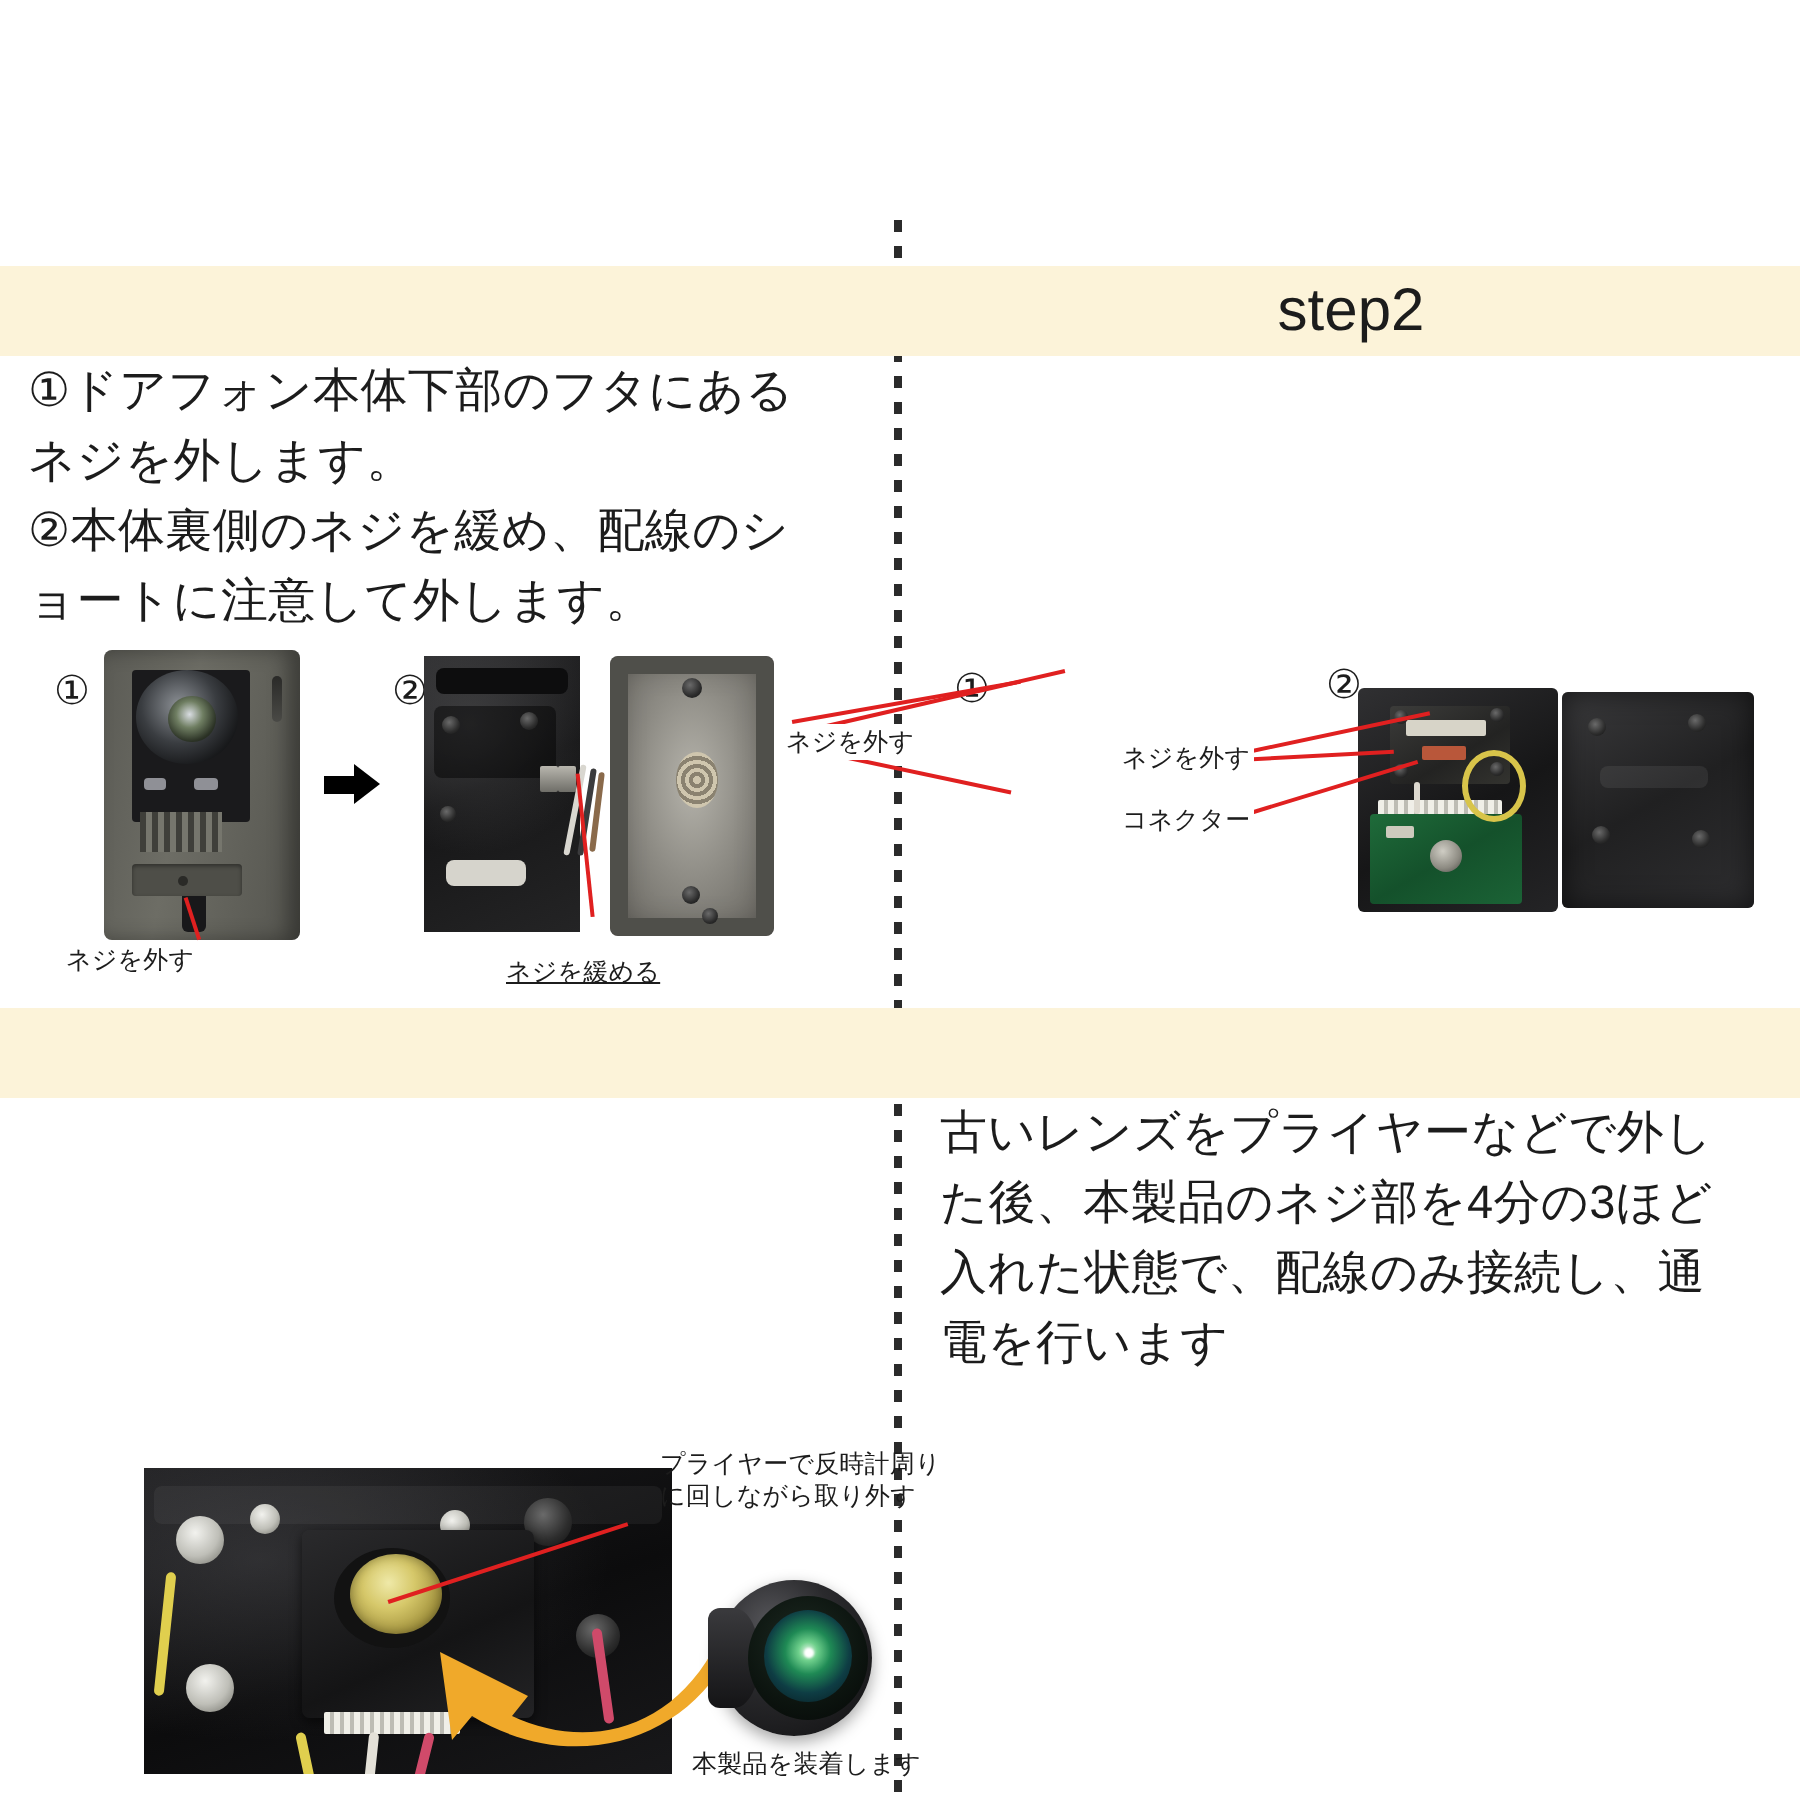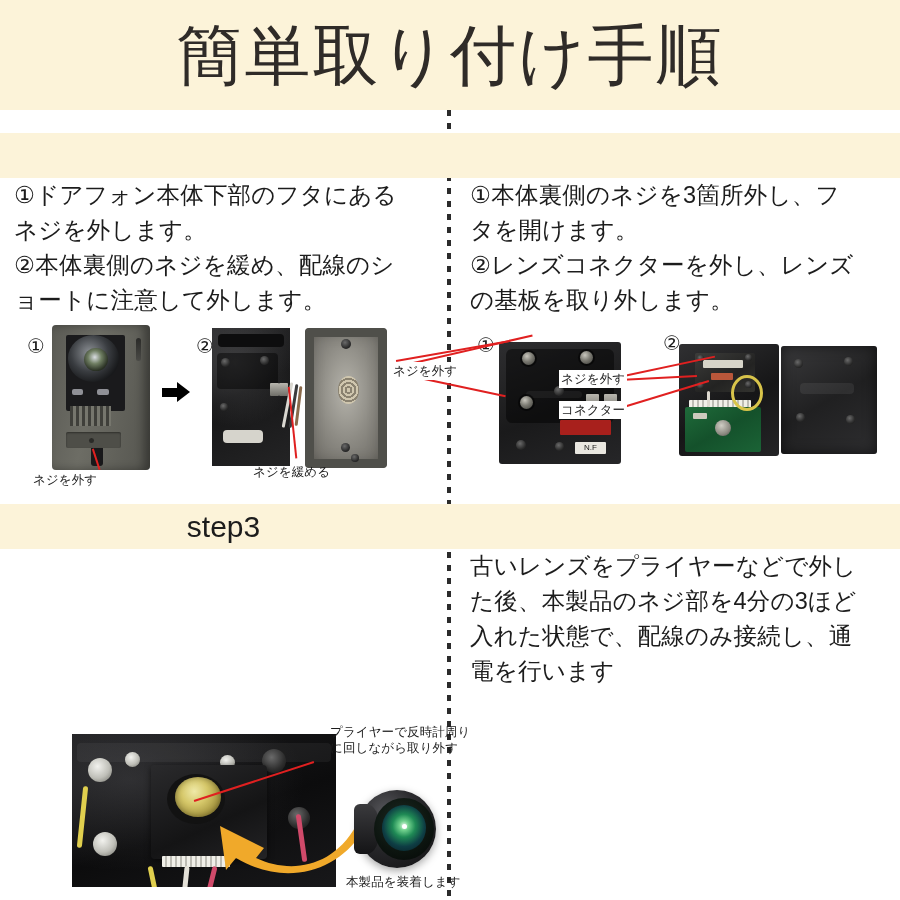--- a/index.html
+++ b/index.html
@@ -416,39 +416,32 @@
     border-radius: 50%;
     background: #ffffff;
     filter: blur(.4px);
   }
 </style>
 </head>
 <body>
 
 <div class="page">
 
-  <div class="title-band">
-    <div class="title-text">簡単取り付け手順</div>
-  </div>
 
   <div class="v-divider"></div>
 
   <div class="step-band band-row1"></div>
   <div class="step-band band-row2"></div>
 
-  <div class="step-label lbl-3">step3</div>
+  <div class="step-label lbl-2">step2</div>
 
   <div class="body-text txt-1">①ドアフォン本体下部のフタにある
 ネジを外します。
 ②本体裏側のネジを緩め、配線のシ
 ョートに注意して外します。</div>
-  <div class="body-text txt-2">①本体裏側のネジを3箇所外し、フ
-タを開けます。
-②レンズコネクターを外し、レンズ
-の基板を取り外します。</div>
   <div class="body-text txt-4">古いレンズをプライヤーなどで外し
 た後、本製品のネジ部を4分の3ほど
 入れた状態で、配線のみ接続し、通
 電を行います</div>
 
   <div class="figure" style="left:0;top:320px;width:447px;height:180px;">
 
     <div class="circ-num" style="left:27px;top:16px;">①</div>
 
     <div class="photo doorphone" style="left:52px;top:5px;width:98px;height:145px;">
@@ -491,41 +484,27 @@
 
     <div class="photo metal-plate" style="left:305px;top:8px;width:82px;height:140px;">
       <div class="plate-frame"></div>
       <div class="coil"></div>
       <div class="hole" style="left:44%;top:8%;width:10px;height:10px;"></div>
       <div class="hole" style="left:44%;top:82%;width:9px;height:9px;"></div>
       <div class="hole" style="left:56%;top:90%;width:8px;height:8px;"></div>
     </div>
 
     <div class="red-line" style="left:289px;top:66px;width:72px;transform:rotate(84deg);"></div>
-    <div class="anno" style="left:253px;top:144px;">ネジを緩める</div>
+    <div class="anno" style="left:253px;top:158px;text-decoration:underline;">ネジを緩める</div>
   </div>
 
   <div class="figure" style="left:451px;top:320px;width:449px;height:180px;">
 
     <div class="circ-num" style="left:26px;top:15px;">①</div>
 
-    <div class="photo back-panel" style="left:48px;top:22px;width:122px;height:122px;">
-      <div class="blob dk" style="left:6%;top:6%;width:88%;height:60%;border-radius:6px;"></div>
-      <div class="blob" style="left:22%;top:40%;width:46%;height:6%;background:rgba(255,255,255,.05);"></div>
-      <div class="screw" style="left:19%;top:8%;"></div>
-      <div class="screw" style="left:66%;top:7%;"></div>
-      <div class="screw" style="left:17%;top:44%;"></div>
-      <div class="hole" style="left:45%;top:36%;width:10px;height:10px;"></div>
-      <div class="hole" style="left:14%;top:80%;width:10px;height:10px;"></div>
-      <div class="hole" style="left:46%;top:82%;width:9px;height:9px;"></div>
-      <div class="terminal" style="right:18%;top:43%;width:13px;height:18px;"></div>
-      <div class="terminal" style="right:3%;top:43%;width:13px;height:18px;"></div>
-      <div class="red-sticker" style="left:50%;top:64%;width:42%;height:12%;"></div>
-      <div class="white-label" style="left:62%;top:82%;width:26%;height:12px;">N.F</div>
-    </div>
 
     <div class="red-line" style="left:-55px;top:40px;width:116px;transform:rotate(-10deg);"></div>
     <div class="red-line" style="left:-55px;top:46px;width:140px;transform:rotate(-13deg);"></div>
     <div class="red-line" style="left:-55px;top:52px;width:112px;transform:rotate(12deg);"></div>
     <div class="anno" style="left:-60px;top:42px;background:#fff;padding:1px 2px;">ネジを外す</div>
 
     <div class="circ-num" style="left:212px;top:13px;">②</div>
 
     <div class="photo" style="left:228px;top:24px;width:100px;height:112px;background:linear-gradient(150deg,#303032 0%,#161617 55%,#242426 100%);border-radius:3px;">
       <div class="daughter-board" style="left:16%;top:8%;width:60%;height:35%;"></div>

